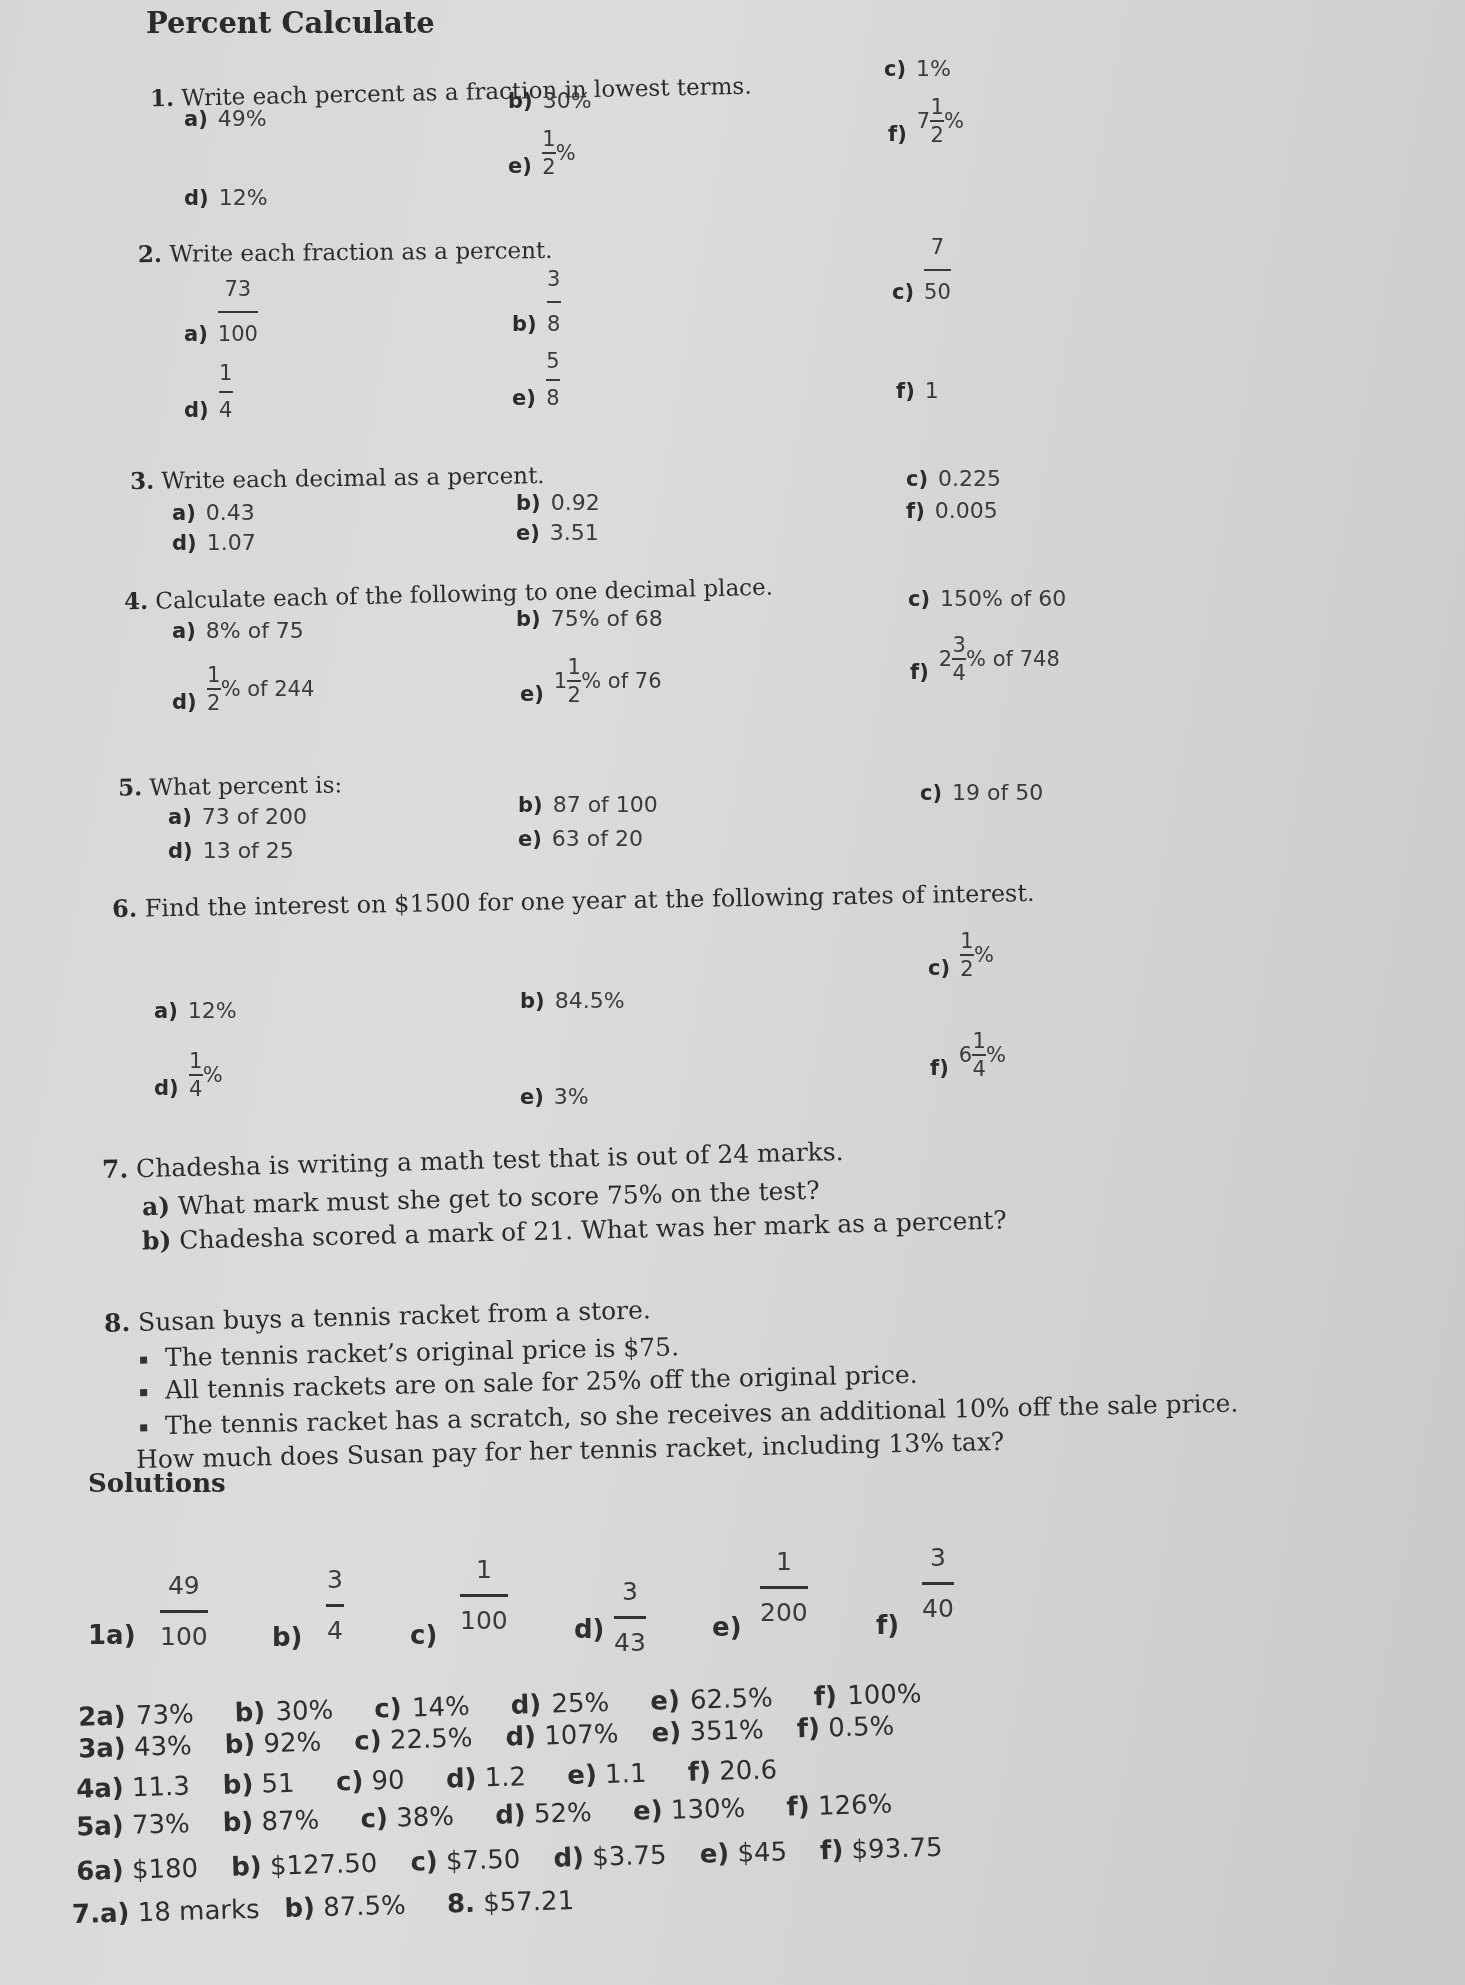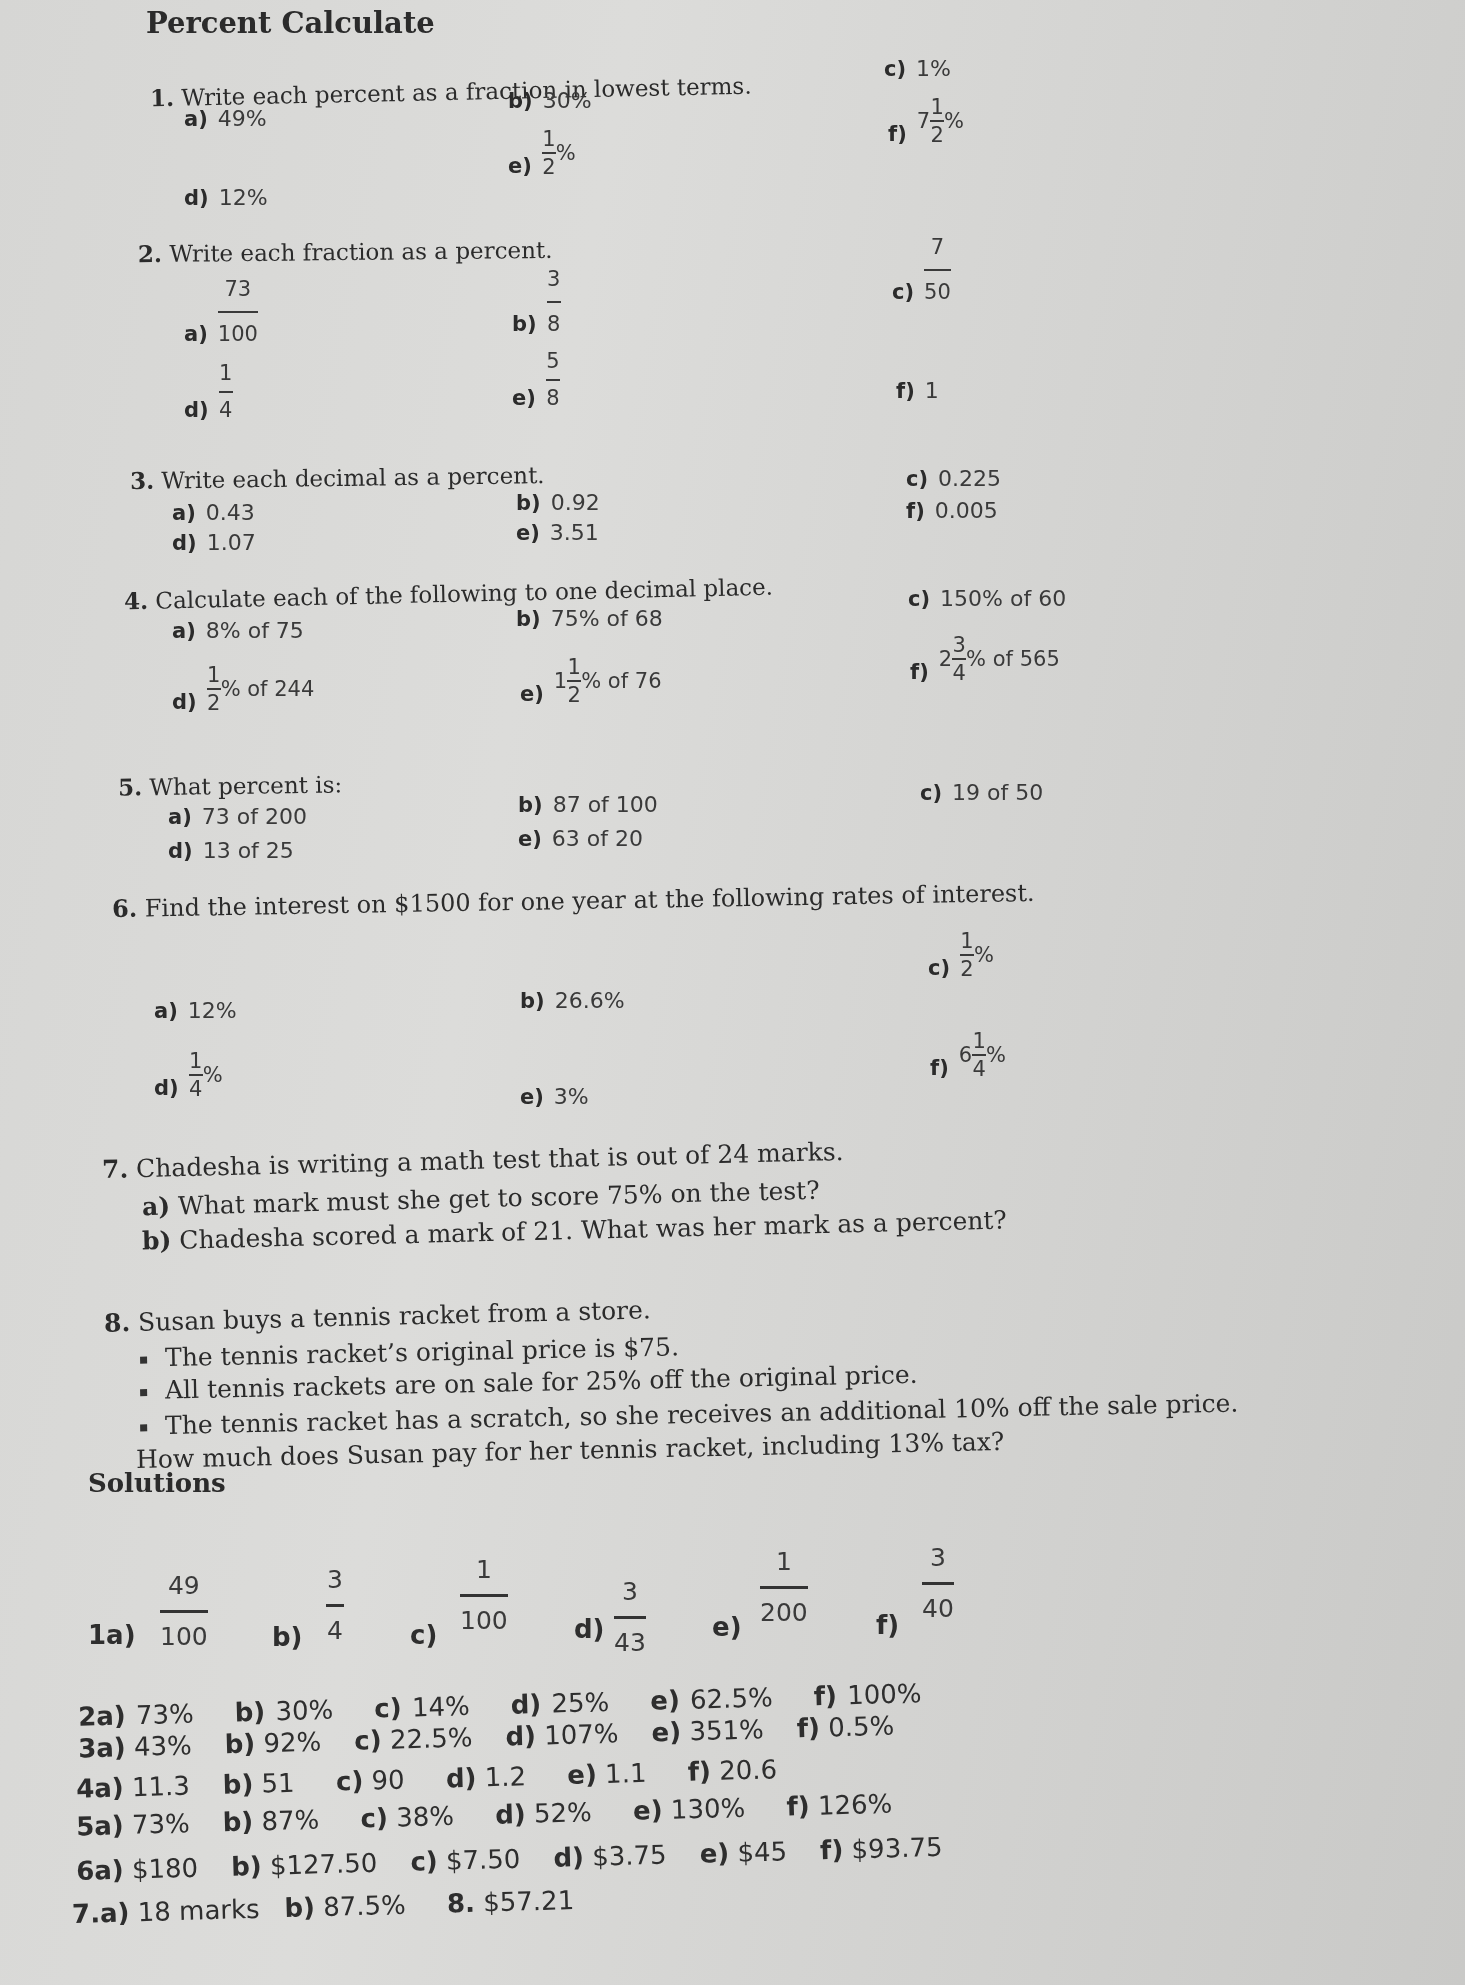--- a/index.html
+++ b/index.html
@@ -201,21 +201,21 @@
   </div>
   <div class="abs item" style="left:910px; top:634px;">
     <span class="lbl">f)</span>
     <span class="mixed">
       <span>2</span>
       <span class="stack">
           <span>3</span>
           <span class="bar"></span>
           <span>4</span>
         </span>
-      <span>% of 565</span>
+      <span>% of 748</span>
     </span>
   </div>
 
   <div class="abs q" style="left:118px; top:772px; transform:rotate(-0.8deg);">
     <span class="num">5.</span>
     <span>What percent is:</span>
   </div>
   <div class="abs item" style="left:168px; top:804px;">
     <span class="lbl">a)</span>
     <span class="val">73 of 200</span>
@@ -240,21 +240,21 @@
   <div class="abs q" style="left:112px; top:886px; transform:rotate(-1deg); font-size:24px;">
     <span class="num">6.</span>
     <span>Find the interest on $1500 for one year at the following rates of interest.</span>
   </div>
   <div class="abs item" style="left:154px; top:998px;">
     <span class="lbl">a)</span>
     <span class="val">12%</span>
   </div>
   <div class="abs item" style="left:520px; top:988px;">
     <span class="lbl">b)</span>
-    <span class="val">26.6%</span>
+    <span class="val">84.5%</span>
   </div>
   <div class="abs item" style="left:928px; top:930px;">
     <span class="lbl">c)</span>
     <span class="mixed">
       <span class="stack">
           <span>1</span>
           <span class="bar"></span>
           <span>2</span>
         </span>
       <span>%</span>

